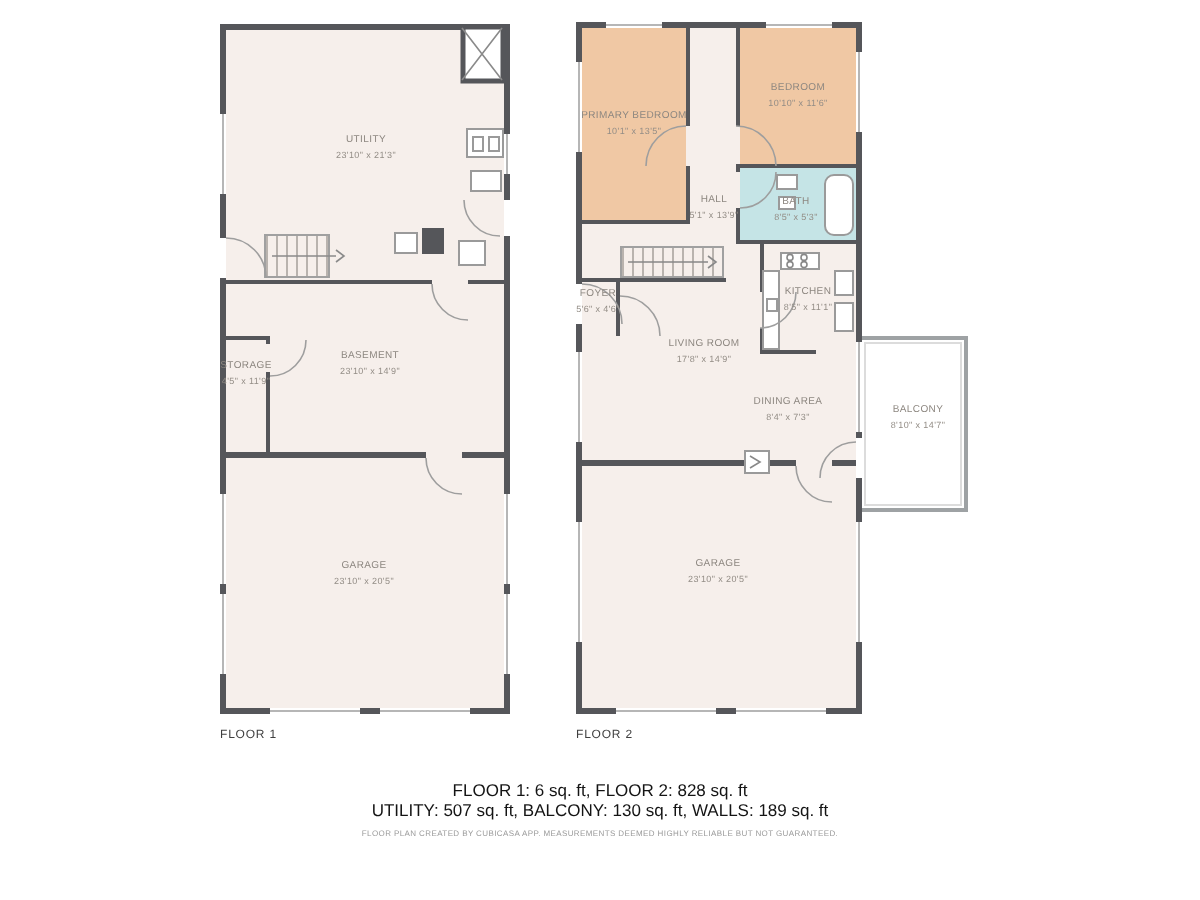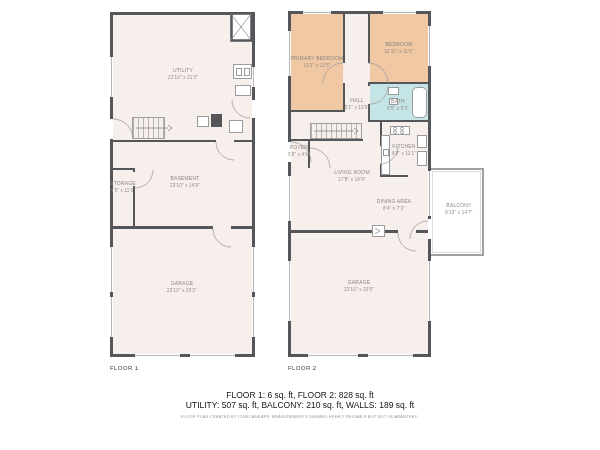--- a/index.html
+++ b/index.html
@@ -220,17 +220,17 @@
     </div>
     <div class="room-label" style="left:71px;top:268px;">
       <div>GARAGE</div>
       <div class="dims">23'10" x 20'5"</div>
     </div>
   </div>
   <div class="floor-tag" style="left:288px;top:365px;">FLOOR 2</div>
 
   <div class="summary">
     <div class="line">FLOOR 1: 6 sq. ft, FLOOR 2: 828 sq. ft</div>
-    <div class="line">UTILITY: 507 sq. ft, BALCONY: 210 sq. ft, WALLS: 189 sq. ft</div>
+    <div class="line">UTILITY: 507 sq. ft, BALCONY: 130 sq. ft, WALLS: 189 sq. ft</div>
     <div class="disclaimer">FLOOR PLAN CREATED BY CUBICASA APP. MEASUREMENTS DEEMED HIGHLY RELIABLE BUT NOT GUARANTEED.</div>
   </div>
 
 </div>
 
 </body></html>

